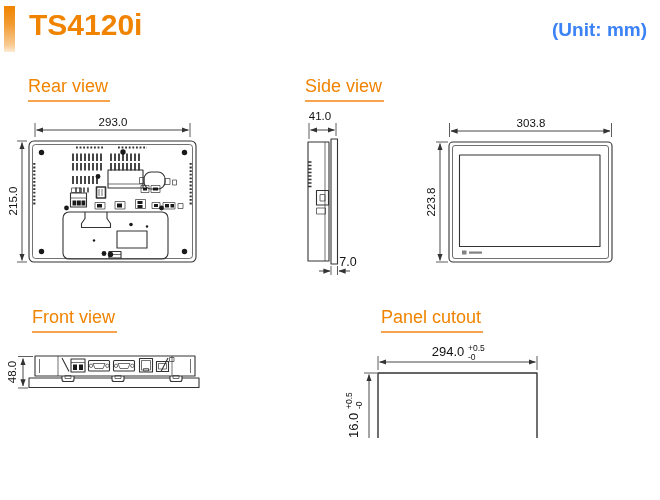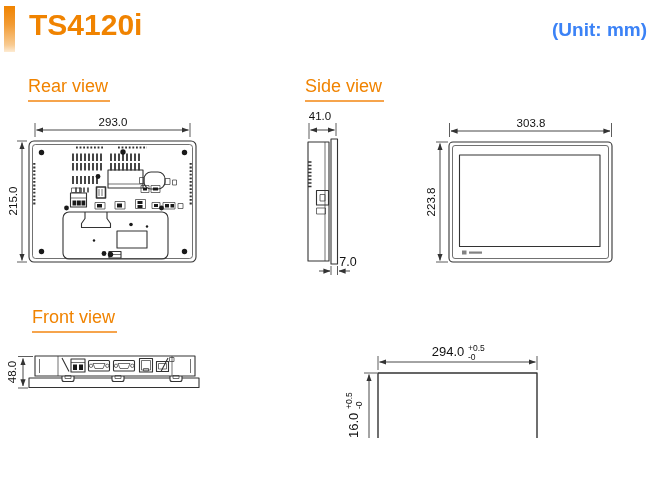--- a/index.html
+++ b/index.html
@@ -36,20 +36,21 @@
 
 <div id="stage">
 
   <div class="accent-bar"></div>
   <div class="title">TS4120i</div>
   <div class="unit">(Unit: mm)</div>
 
   <div class="sec" style="left:28px;top:77px">Rear view</div>
   <div class="sec" style="left:305px;top:77px">Side view</div>
   <div class="sec" style="left:32px;top:308px">Front view</div>
+  <div class="sec" style="left:381px;top:308px">Panel cutout</div>
 
   <svg width="660" height="500" viewBox="0 0 660 500">
     <defs>
       <marker id="ar" viewBox="0 0 8 6" markerWidth="7" markerHeight="5.5" refX="7.6" refY="3" orient="auto-start-reverse" markerUnits="userSpaceOnUse">
         <path d="M0 0L8 3L0 6Z" fill="#333" stroke="none"></path>
       </marker>
     </defs>
 
     <g>
       <g>

